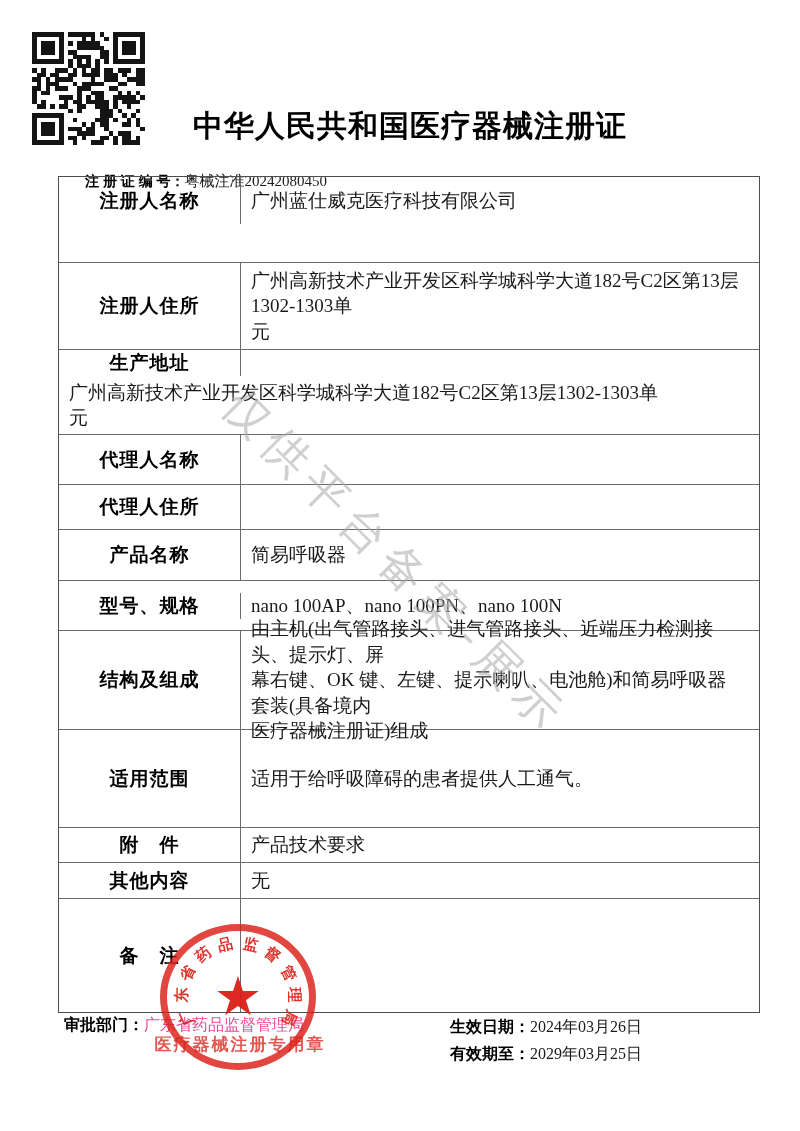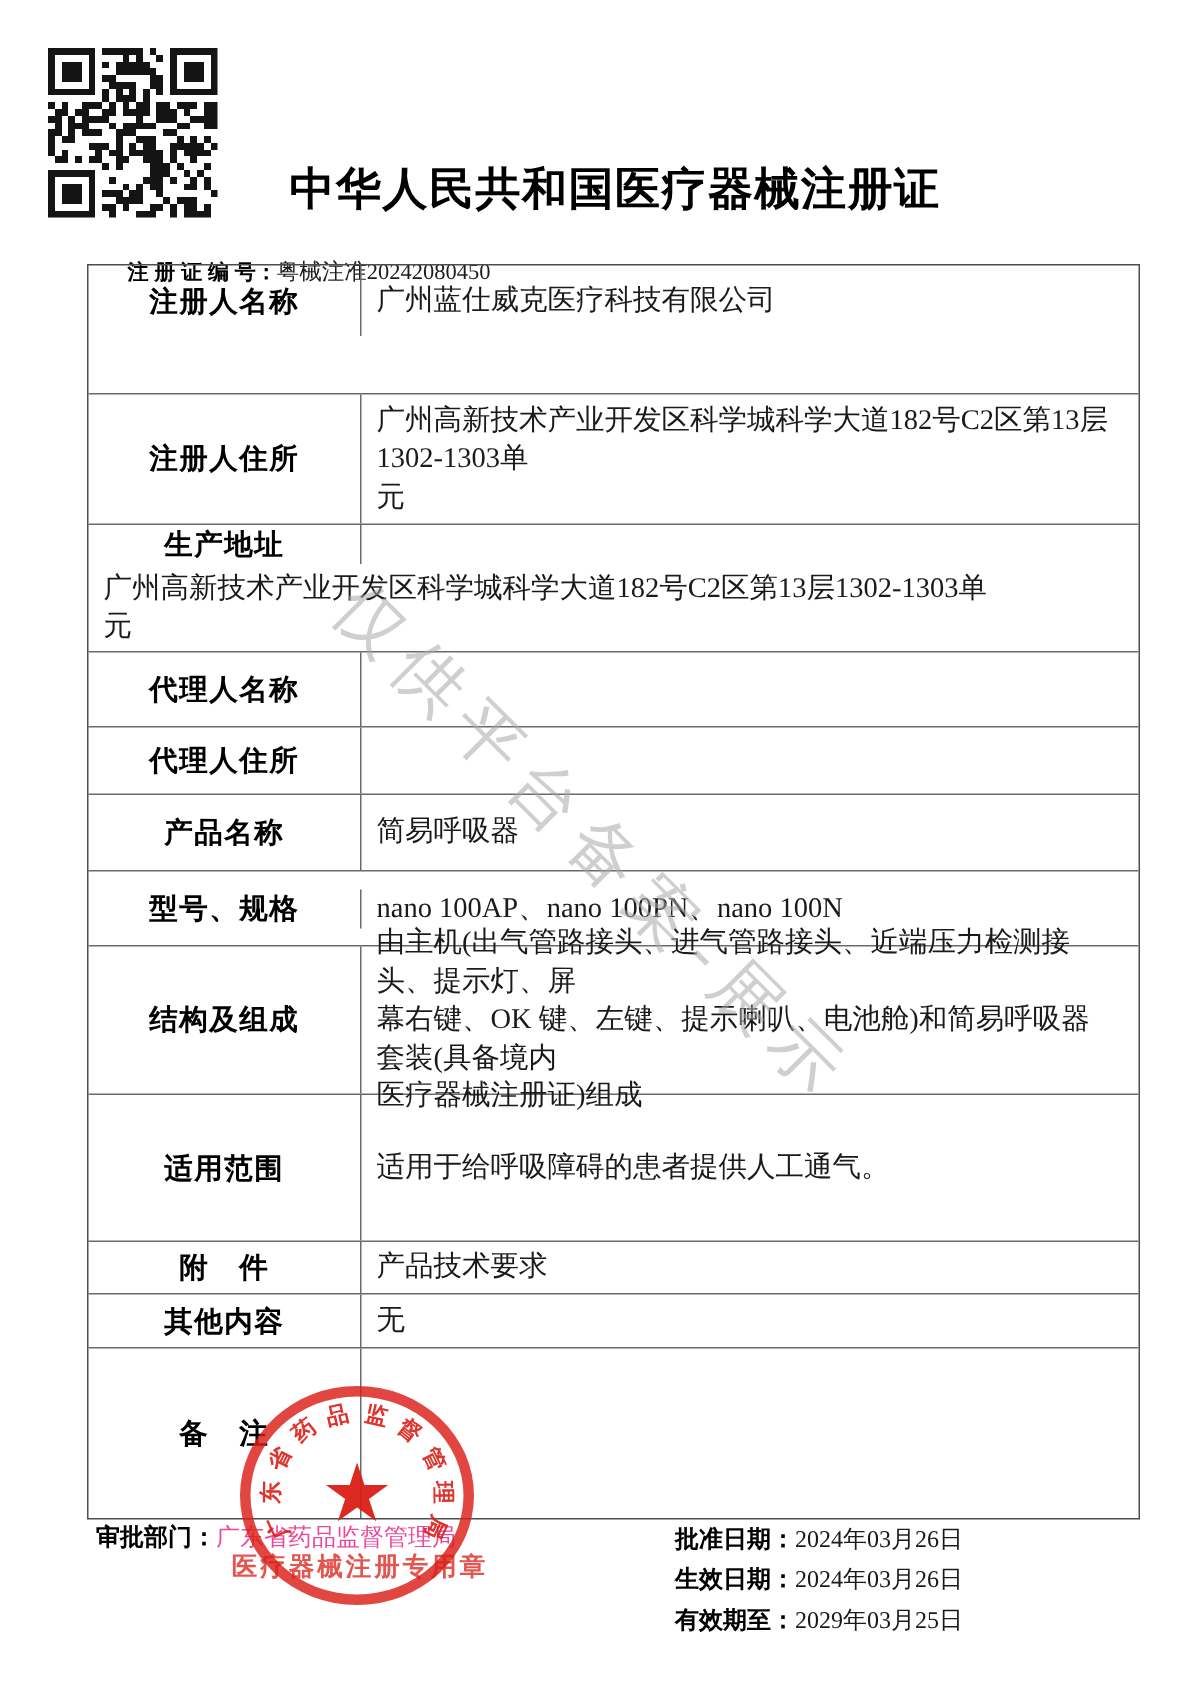--- a/index.html
+++ b/index.html
@@ -469,21 +469,20 @@
       </div>
     </div>
 
   <div class="watermark">仅供平台备案-展示</div>
 
   <div class="approval">
     <span class="lbl">审批部门：</span><span class="val">广东省药品监督管理局</span>
   </div>
 
   <div class="dates" id="date-block">
-      <div class="date-row"><span class="lbl">批准日期：</span><span class="val">2024年03月26日</span></div>
       <div class="date-row"><span class="lbl">生效日期：</span><span class="val">2024年03月26日</span></div>
       <div class="date-row"><span class="lbl">有效期至：</span><span class="val">2029年03月25日</span></div>
     </div>
 
   <div class="stamp">
     <div class="stamp-ring"></div>
     <div class="stamp-arc" id="stamp-arc">
         <span style="left: 26.3405px; top: 94.3988px; transform: translate(-50%, -50%) rotate(-115deg);">广</span>
         <span style="left: 21.0027px; top: 71.4861px; transform: translate(-50%, -50%) rotate(-89.4444deg);">东</span>
         <span style="left: 26.8173px; top: 48.674px; transform: translate(-50%, -50%) rotate(-63.8889deg);">省</span>

